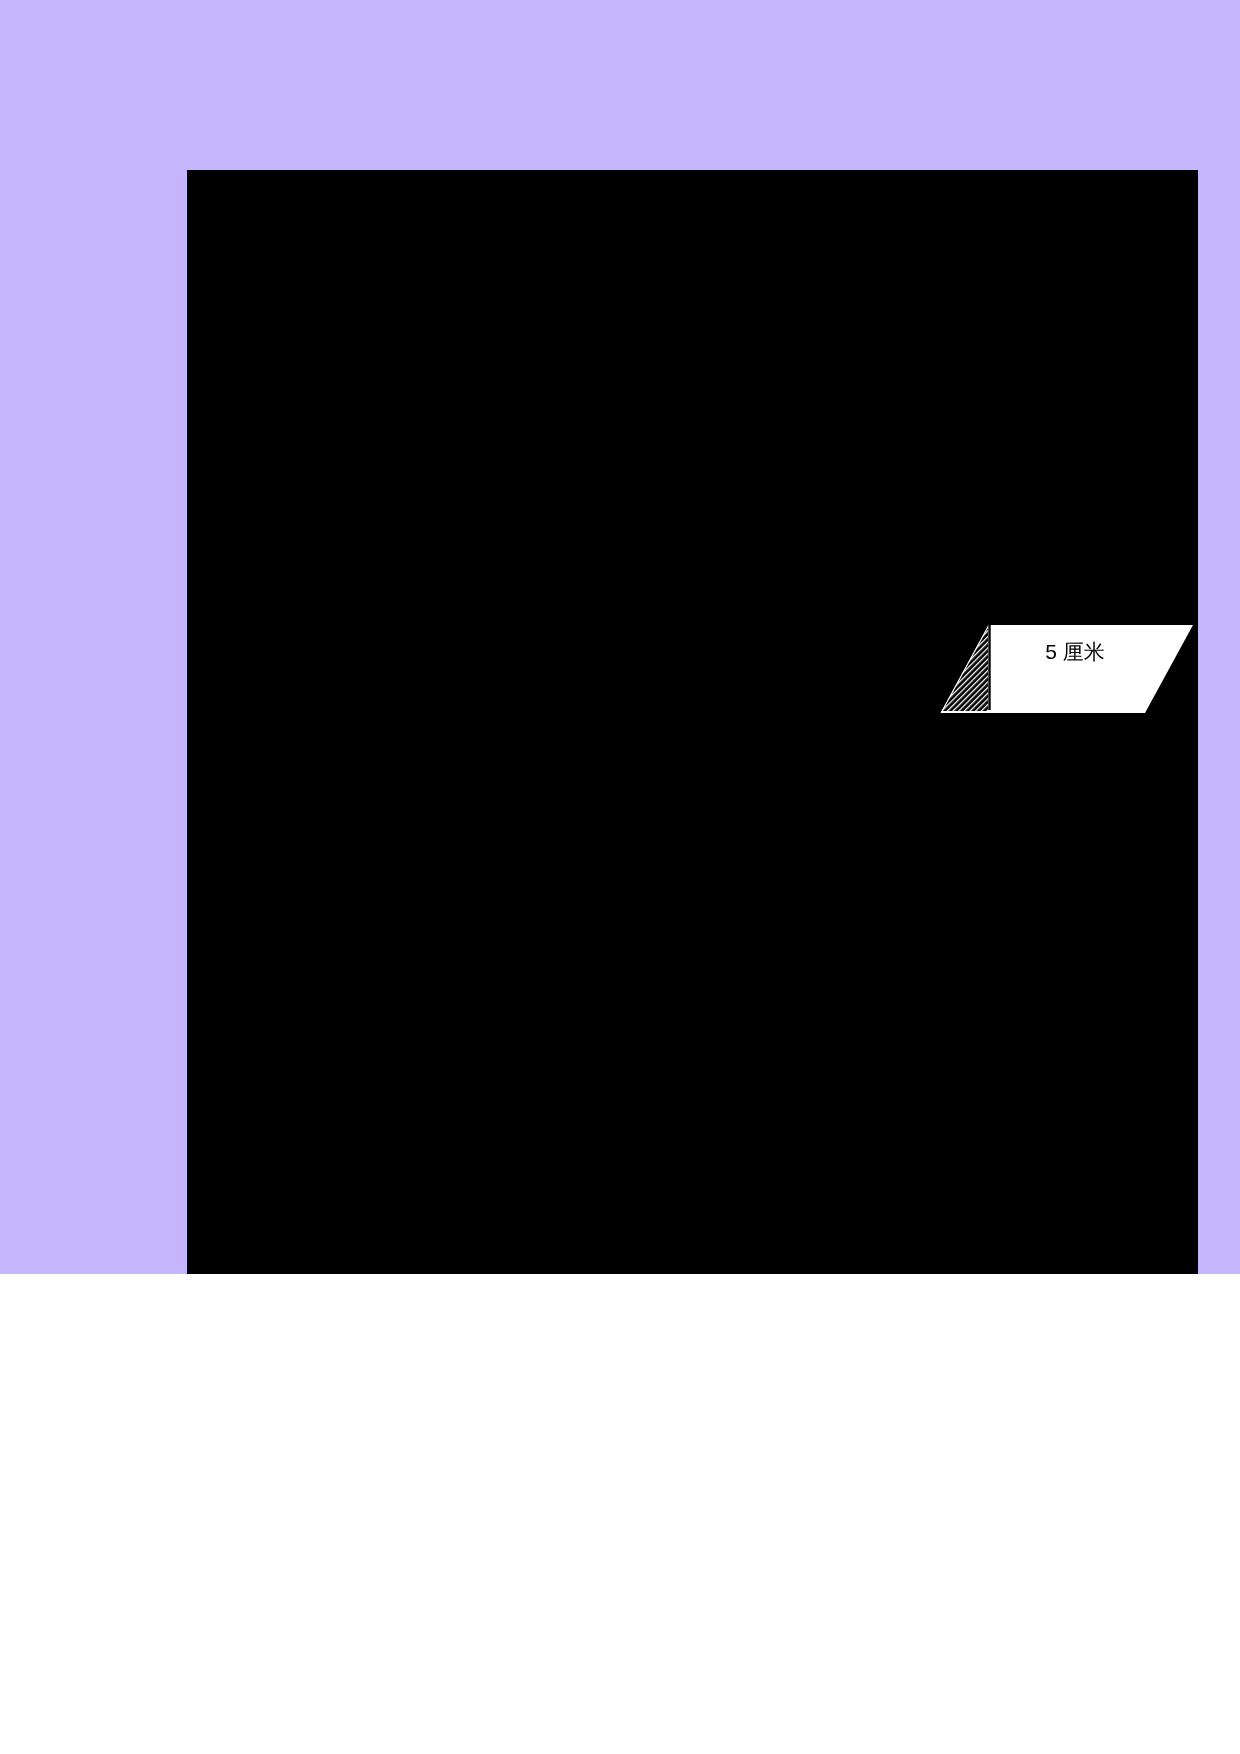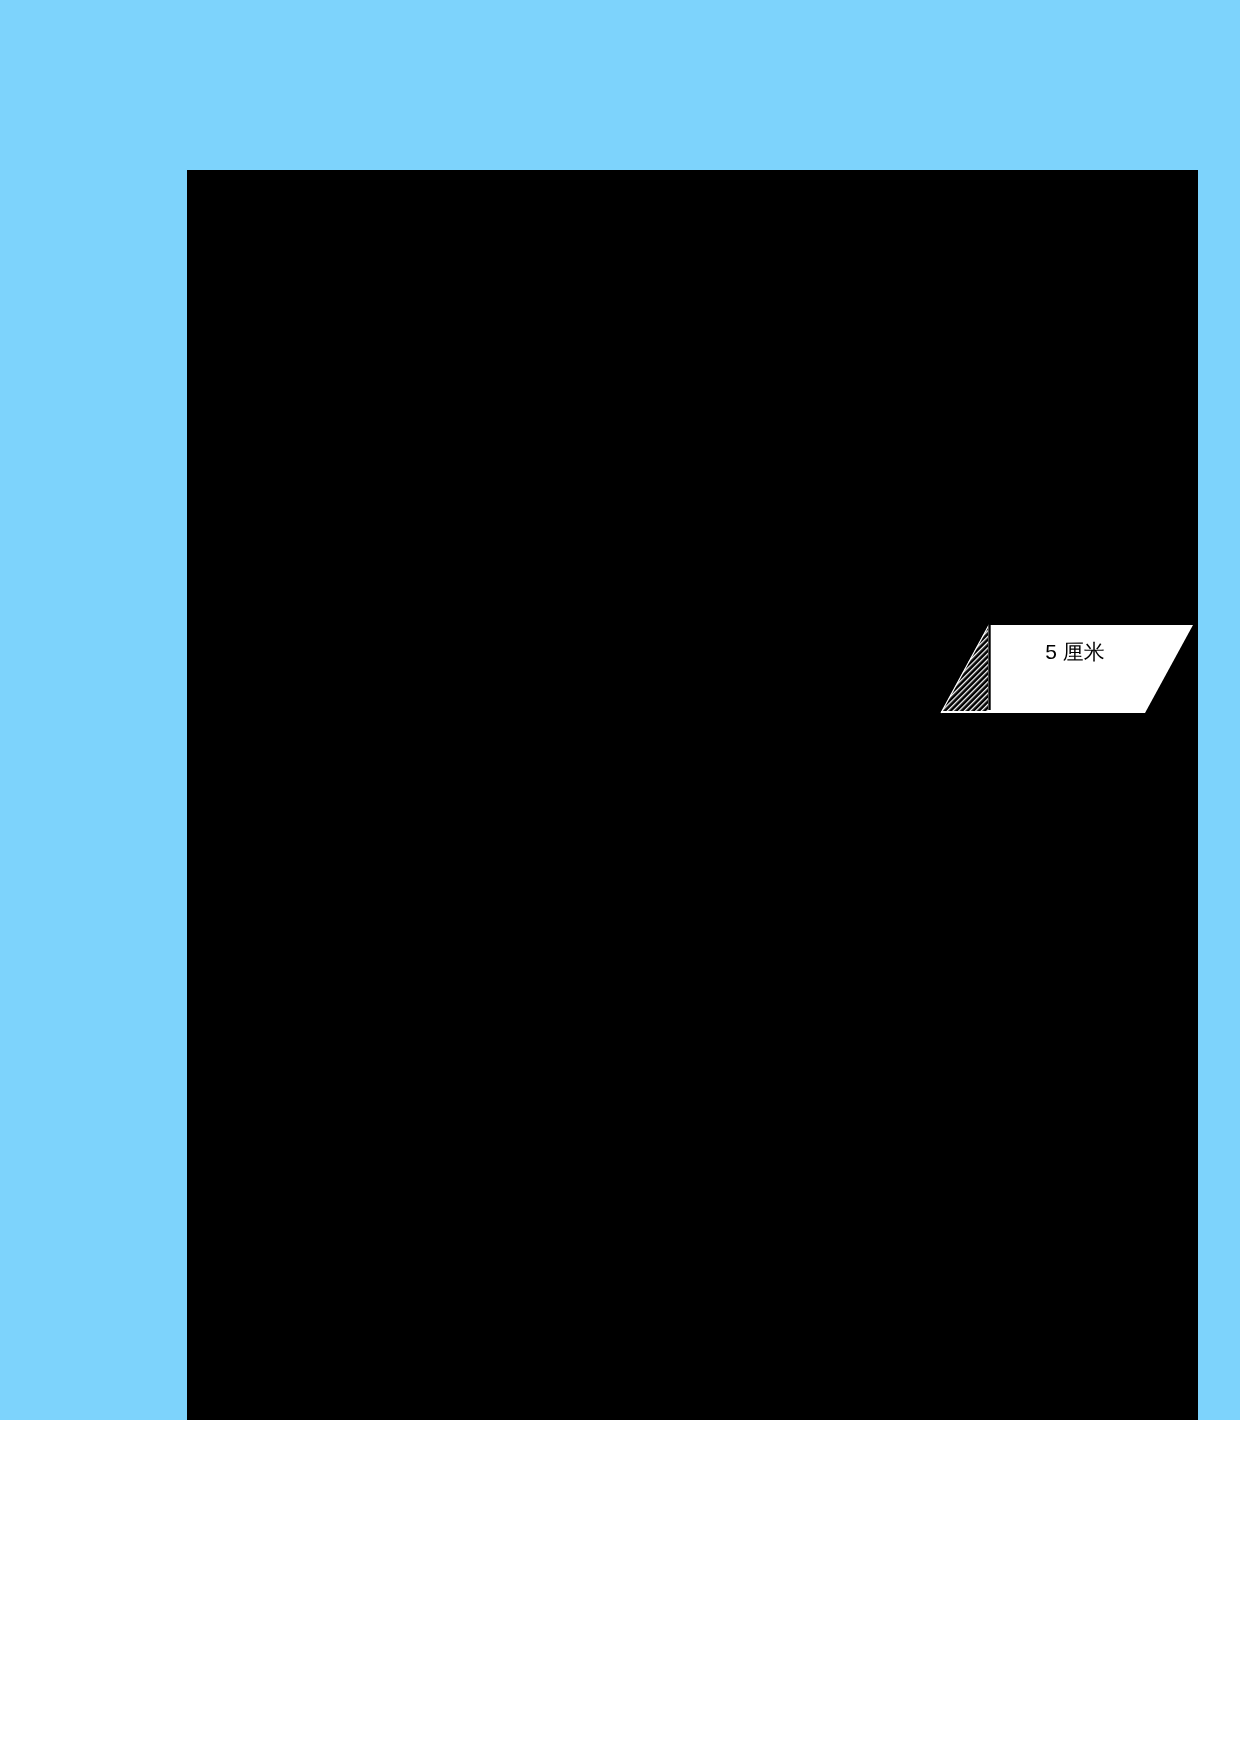--- a/index.html
+++ b/index.html
@@ -1,20 +1,20 @@
 <!DOCTYPE html>
 <html><head>
 <meta charset="utf-8">
 <style>
   html, body { margin: 0; padding: 0; background: #ffffff; }
   .page {
     position: relative;
     width: 1240px;
-    height: 1420px;
-    background: #7dd3fc;
+    height: 1274px;
+    background: #c4b5fd;
     overflow: hidden;
     font-family: "Liberation Sans", sans-serif;
   }
   .content-area {
     position: absolute;
     left: 187px;
     top: 170px;
     width: 1011px;
     height: 1539px;
     background: #000000;

